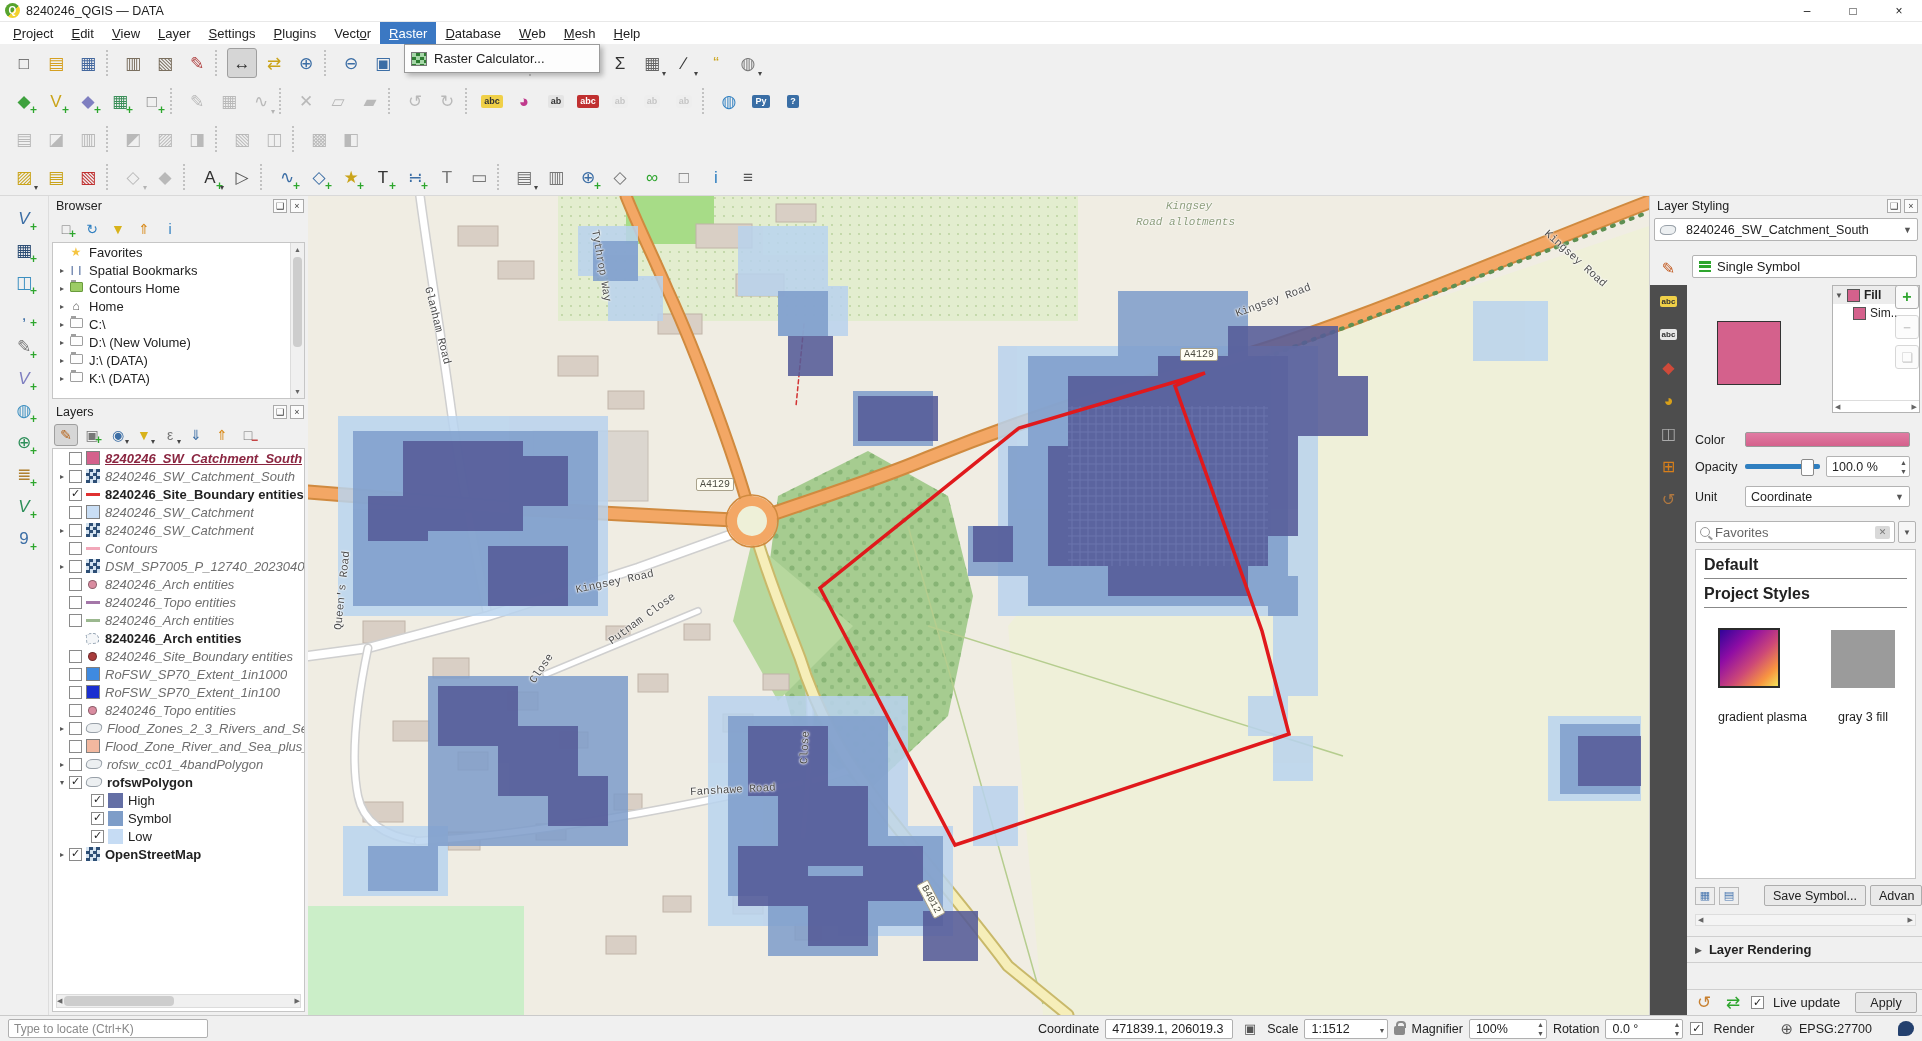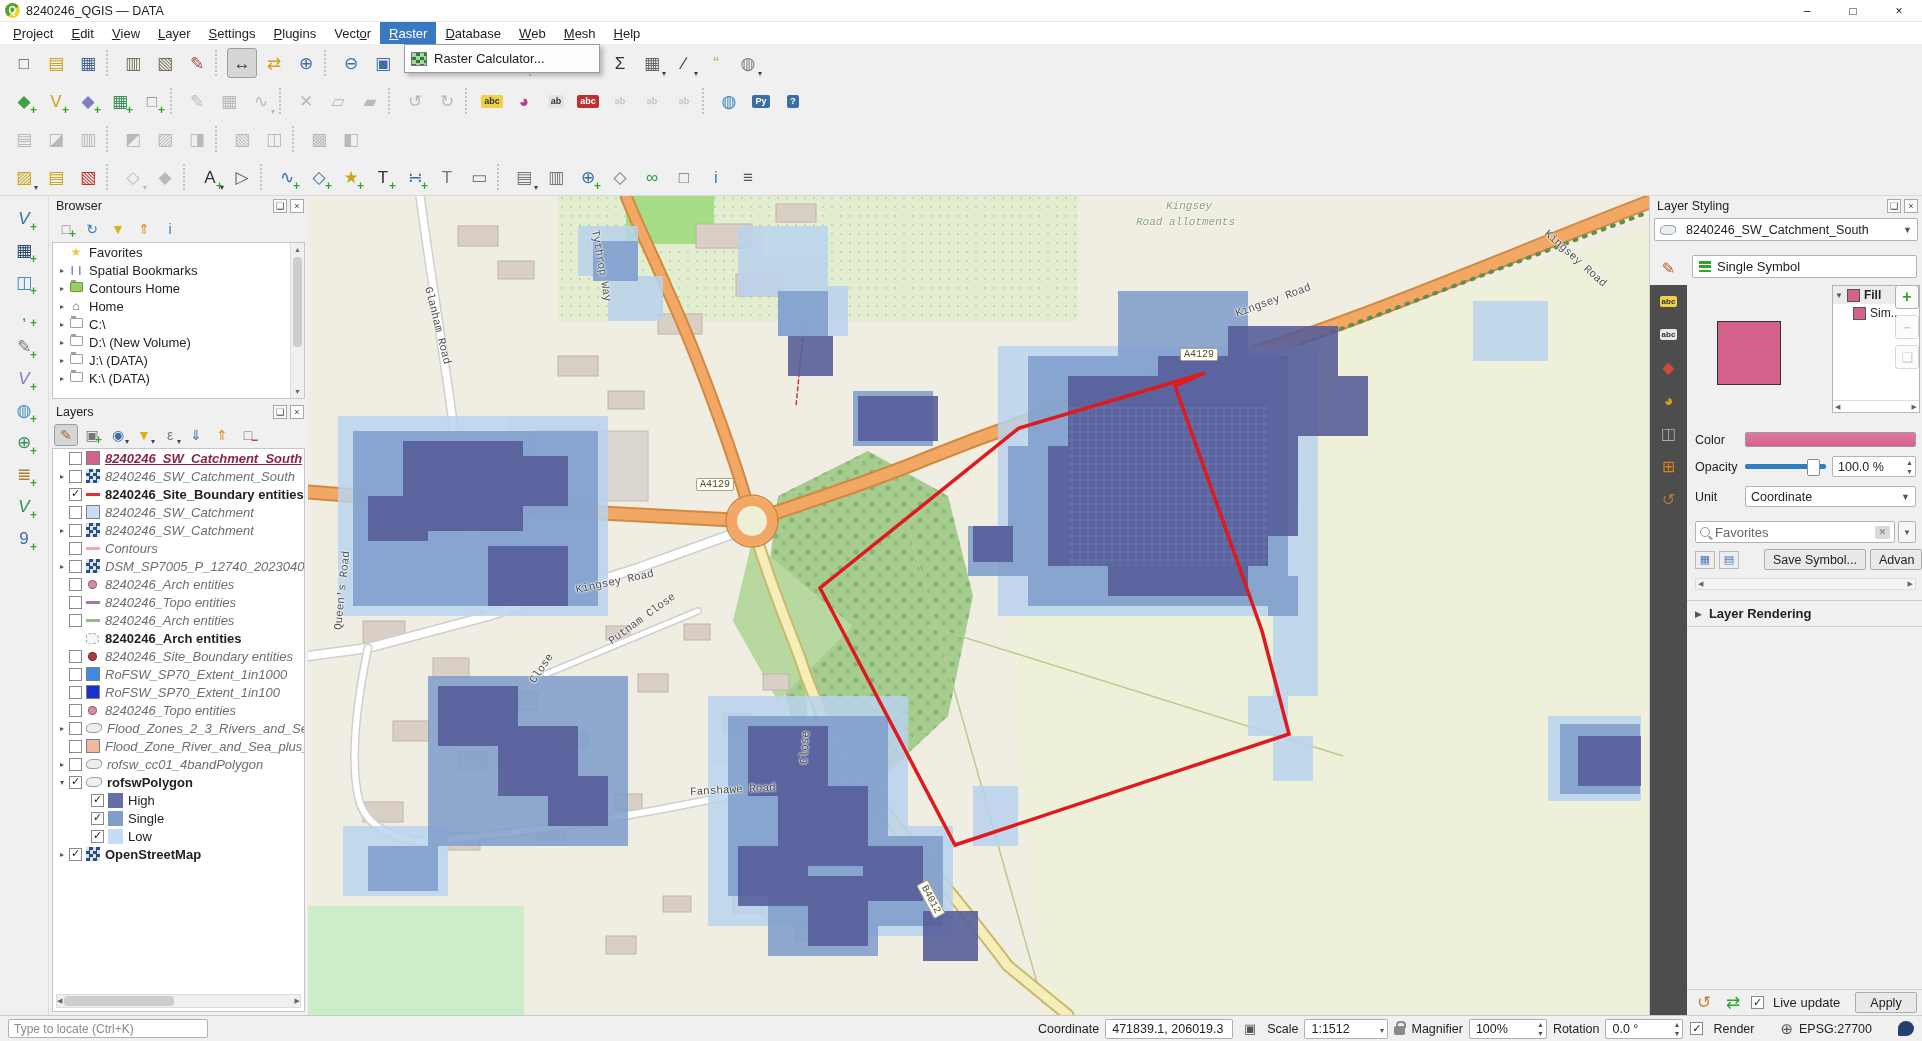--- a/index.html
+++ b/index.html
@@ -131,21 +131,21 @@
   .symrow .sq { width:13px; height:13px; background:#d4618c; border:1px solid #555; flex:none; }
   .symrow.root { background:#ececec; font-weight:bold; }
   .symrow.child { padding-left:20px; }
   #sym-tree .hscr { position:absolute; bottom:0; left:0; right:0; height:12px; border-top:1px solid #ddd;
     display:flex; justify-content:space-between; font-size:7px; color:#666; padding:2px 2px; }
   #sym-btns { position:absolute; right:3px; top:4px; display:flex; flex-direction:column; gap:6px; }
   .symb { width:24px; height:24px; border:1px solid #b0b0b0; background:#fafafa; border-radius:3px;
     display:flex; align-items:center; justify-content:center; font-weight:bold; }
   .symb.plus { color:#2ea52e; font-size:16px; }
   .symb.gray { color:#999; opacity:.5; }
-  .frow { display:flex; align-items:center; margin:9px 6px 0 8px; gap:6px; }
+  .frow { display:flex; align-items:center; margin:9px 12px 0 8px; gap:6px; }
   .frow .flab { width:44px; flex:none; font-size:12.5px; }
   #color-bar { flex:1; height:15px; border:1px solid #9a9a9a; border-radius:2px;
     background:linear-gradient(#e härm,#d4618c); background:linear-gradient(#e17ba3,#d4618c); }
   #opacity-track { flex:1; height:5px; background:#2f7fc0; border-radius:2px; position:relative; }
   #opacity-track::after { content:""; position:absolute; right:6px; top:-5px; width:11px; height:15px;
     background:#fdfdfd; border:1px solid #8a8a8a; border-radius:2px; }
   .spinbox { width:74px; height:21px; background:#fff; border:1px solid #b3b3b3; border-radius:2px;
     display:flex; align-items:center; padding-left:5px; font-size:12.5px; position:relative; }
   .spinbox .arr { position:absolute; right:2px; top:1px; font-size:7px; color:#555; line-height:9px; }
   .combo { flex:1; height:21px; background:#fff; border:1px solid #b3b3b3; border-radius:2px;
@@ -757,21 +757,21 @@
       <div class="trow " style="padding-left: 25px;">
         <span class="exp"></span>
         <span class="cb on"></span>
         <span class="sw sw-big" style="background: rgb(100, 111, 165);"></span>
         <span class="lbl">High</span>
       </div>
       <div class="trow " style="padding-left: 25px;">
         <span class="exp"></span>
         <span class="cb on"></span>
         <span class="sw sw-big" style="background: rgb(126, 157, 200);"></span>
-        <span class="lbl">Single</span>
+        <span class="lbl">Symbol</span>
       </div>
       <div class="trow " style="padding-left: 25px;">
         <span class="exp"></span>
         <span class="cb on"></span>
         <span class="sw sw-big" style="background: rgb(198, 220, 244);"></span>
         <span class="lbl">Low</span>
       </div>
       <div class="trow b">
         <span class="exp">▸</span>
         <span class="cb on"></span>
@@ -1042,20 +1042,25 @@
       </div>
     </div>
     <div id="style-search">
       <div class="box">
         <span class="mag"></span>
         <span>Favorites</span>
         <span class="clear-x">✕</span>
       </div>
       <div class="dbtn">▼</div>
     </div>
+    <div id="style-list">
+      <div class="sec-h">Default</div>
+      <div class="sec-h">Project Styles</div>
+      <div id="styles-grid"><div class="styleblock"><div class="styleswatch plasma"></div><div class="stylename">gradient  plasma</div></div><div class="styleblock"><div class="styleswatch gray"></div><div class="stylename">gray 3 fill</div></div></div>
+    </div>
     <div id="style-btnrow">
       <div class="viewtgl">▦</div>
       <div class="viewtgl">▤</div>
       <div class="pushbtn" id="save-symbol">Save Symbol...</div>
       <div class="pushbtn" id="advanced-btn">Advan</div>
     </div>
     <div id="panel-hscroll">
         <span>◀</span>
         <span>▶</span>
       </div>

